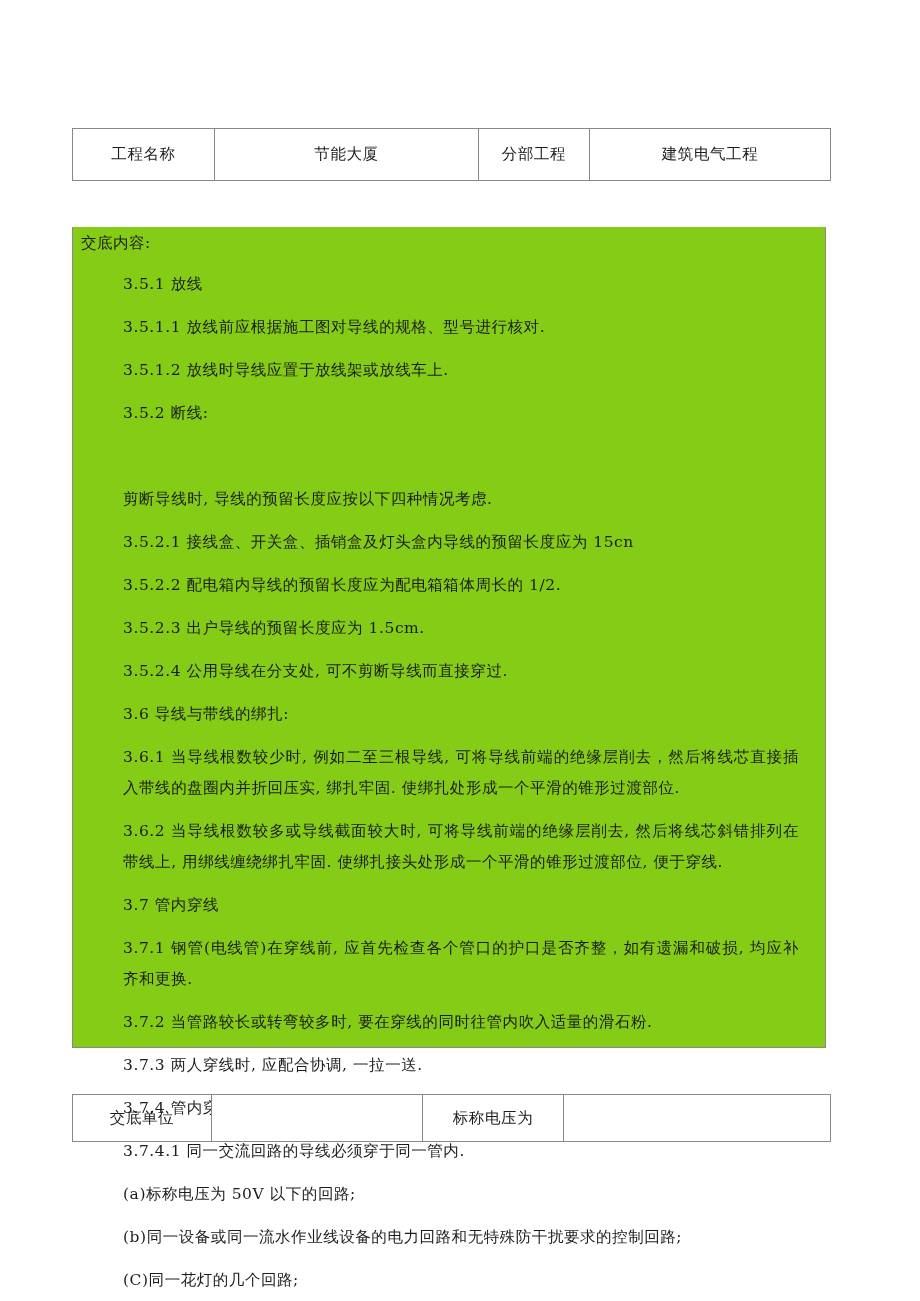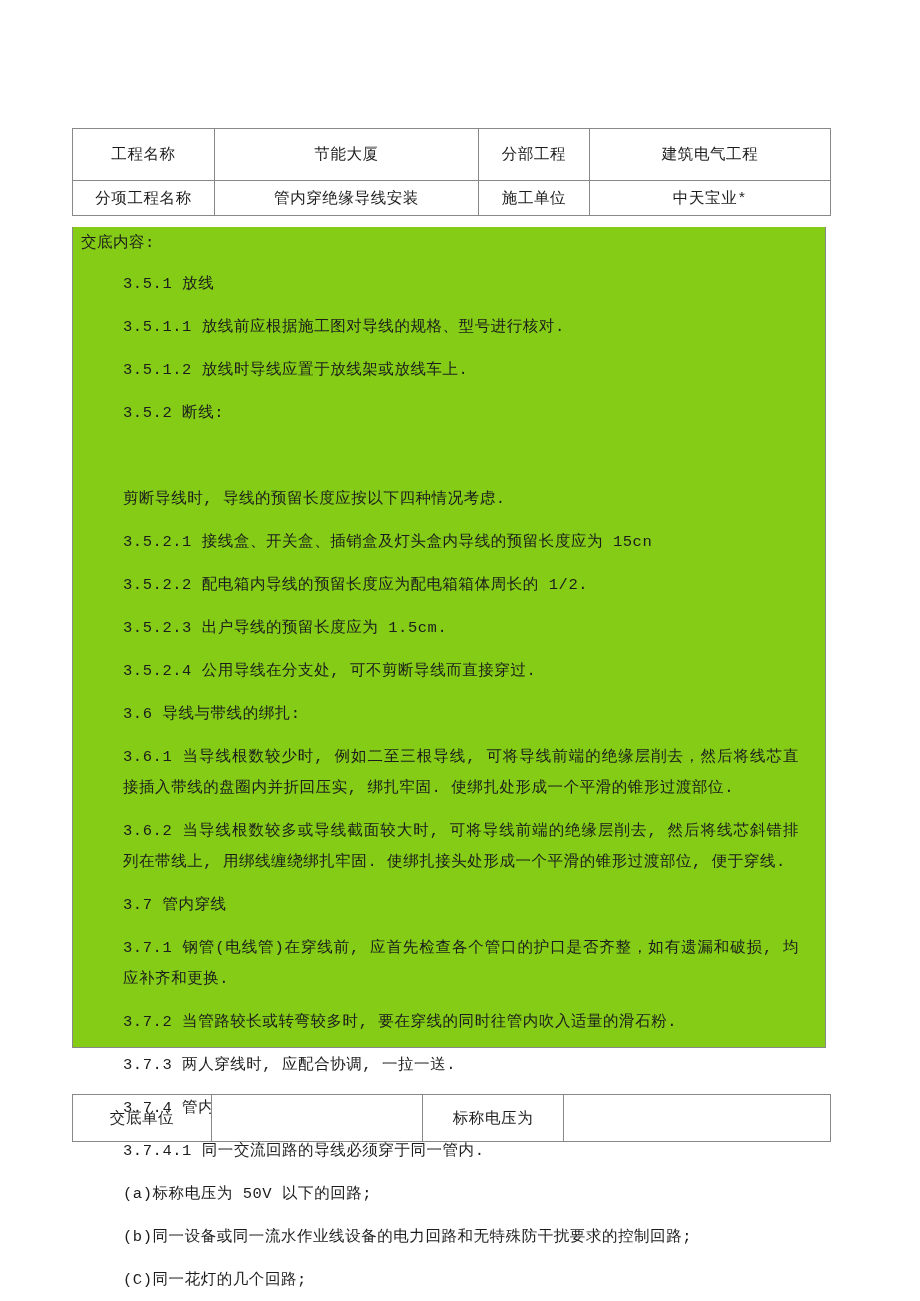--- a/index.html
+++ b/index.html
@@ -13,21 +13,20 @@
     font-family: "DejaVu Serif", "Liberation Serif", serif;
     color: #1c1c1c;
     position: relative;
     overflow: hidden;
   }
   .page {
     position: absolute;
     left: 0; top: 0;
     width: 920px;
     height: 1301px;
-    font-family: Liberation Mono, monospace;
   }
   
   .doc-table {
     border-collapse: collapse;
     table-layout: fixed;
     width: 754px;
     position: absolute;
     left: 72px;
   }
   .doc-table td {
@@ -90,26 +89,20 @@
 <div class="page">
 
   <table class="doc-table" id="header-table">
     <tbody>
       <tr class="row-tall">
         <td class="cell-center" style="width:141px">工程名称</td>
         <td class="cell-center" style="width:263px">节能大厦</td>
         <td class="cell-center" style="width:110px">分部工程</td>
         <td class="cell-center" style="width:240px">建筑电气工程</td>
       </tr>
-      <tr class="row-short">
-        <td class="cell-center">分项工程名称</td>
-        <td class="cell-center">管内穿绝缘导线安装</td>
-        <td class="cell-center">施工单位</td>
-        <td class="cell-center">中天宝业*</td>
-      </tr>
     </tbody>
   </table>
 
   <div id="content-block">
     <div class="content-inner">
       <div class="intro-label">交底内容:</div>
       <div id="para-list">
           <p class="para ind1">3.5.1 放线</p>
           <p class="para ind1">3.5.1.1 放线前应根据施工图对导线的规格、型号进行核对.</p>
           <p class="para ind1">3.5.1.2 放线时导线应置于放线架或放线车上.</p>

